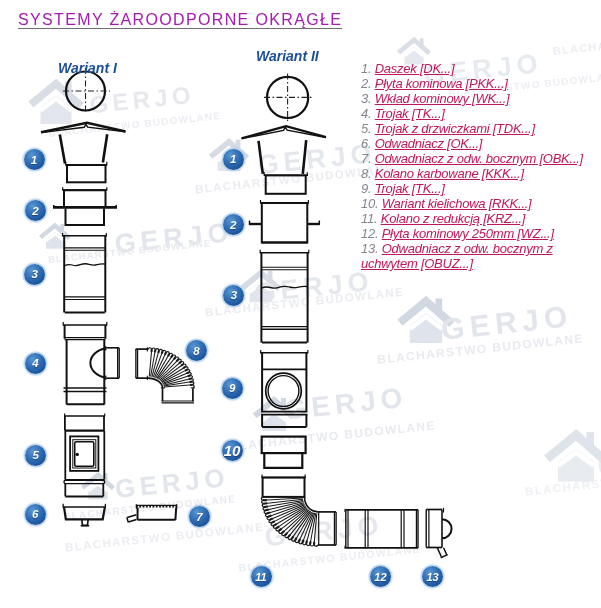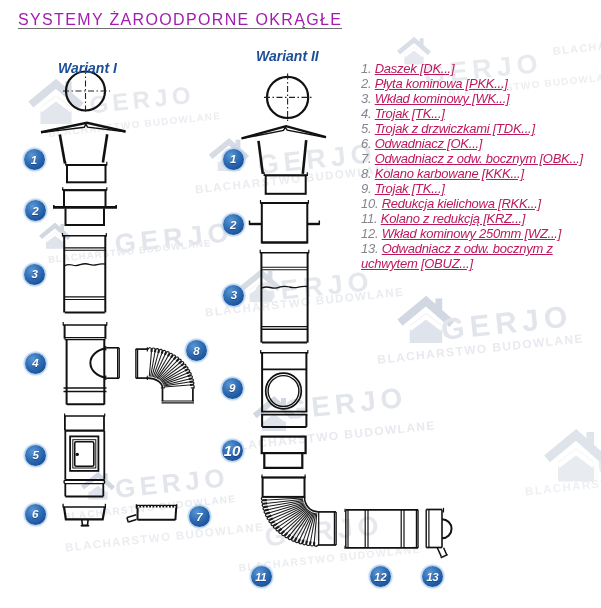--- a/index.html
+++ b/index.html
@@ -374,23 +374,23 @@
 <ol class="lst">
 <li><span class="lnk">Daszek [DK...]</span></li>
 <li><span class="lnk">Płyta kominowa [PKK...]</span></li>
 <li><span class="lnk">Wkład kominowy [WK...]</span></li>
 <li><span class="lnk">Trojak [TK...]</span></li>
 <li><span class="lnk">Trojak z drzwiczkami [TDK...]</span></li>
 <li><span class="lnk">Odwadniacz [OK...]</span></li>
 <li><span class="lnk">Odwadniacz z odw. bocznym [OBK...]</span></li>
 <li><span class="lnk">Kolano karbowane [KKK...]</span></li>
 <li><span class="lnk">Trojak [TK...]</span></li>
-<li><span class="lnk">Redukcja kielichowa [RKK...]</span></li>
+<li><span class="lnk">Wariant kielichowa [RKK...]</span></li>
 <li><span class="lnk">Kolano z redukcją [KRZ...]</span></li>
-<li><span class="lnk">Wkład kominowy 250mm [WZ...]</span></li>
+<li><span class="lnk">Płyta kominowy 250mm [WZ...]</span></li>
 <li><span class="lnk">Odwadniacz z odw. bocznym z<br>uchwytem [OBUZ...]</span></li>
 </ol>
 <div class="ball" style="left:23.5px;top:149.1px;">
     <span style="font-size:11.5px">1</span>
   </div>
 <div class="ball" style="left:24.9px;top:200.0px;">
     <span style="font-size:11.5px">2</span>
   </div>
 <div class="ball" style="left:24.200000000000003px;top:263.9px;">
     <span style="font-size:11.5px">3</span>

